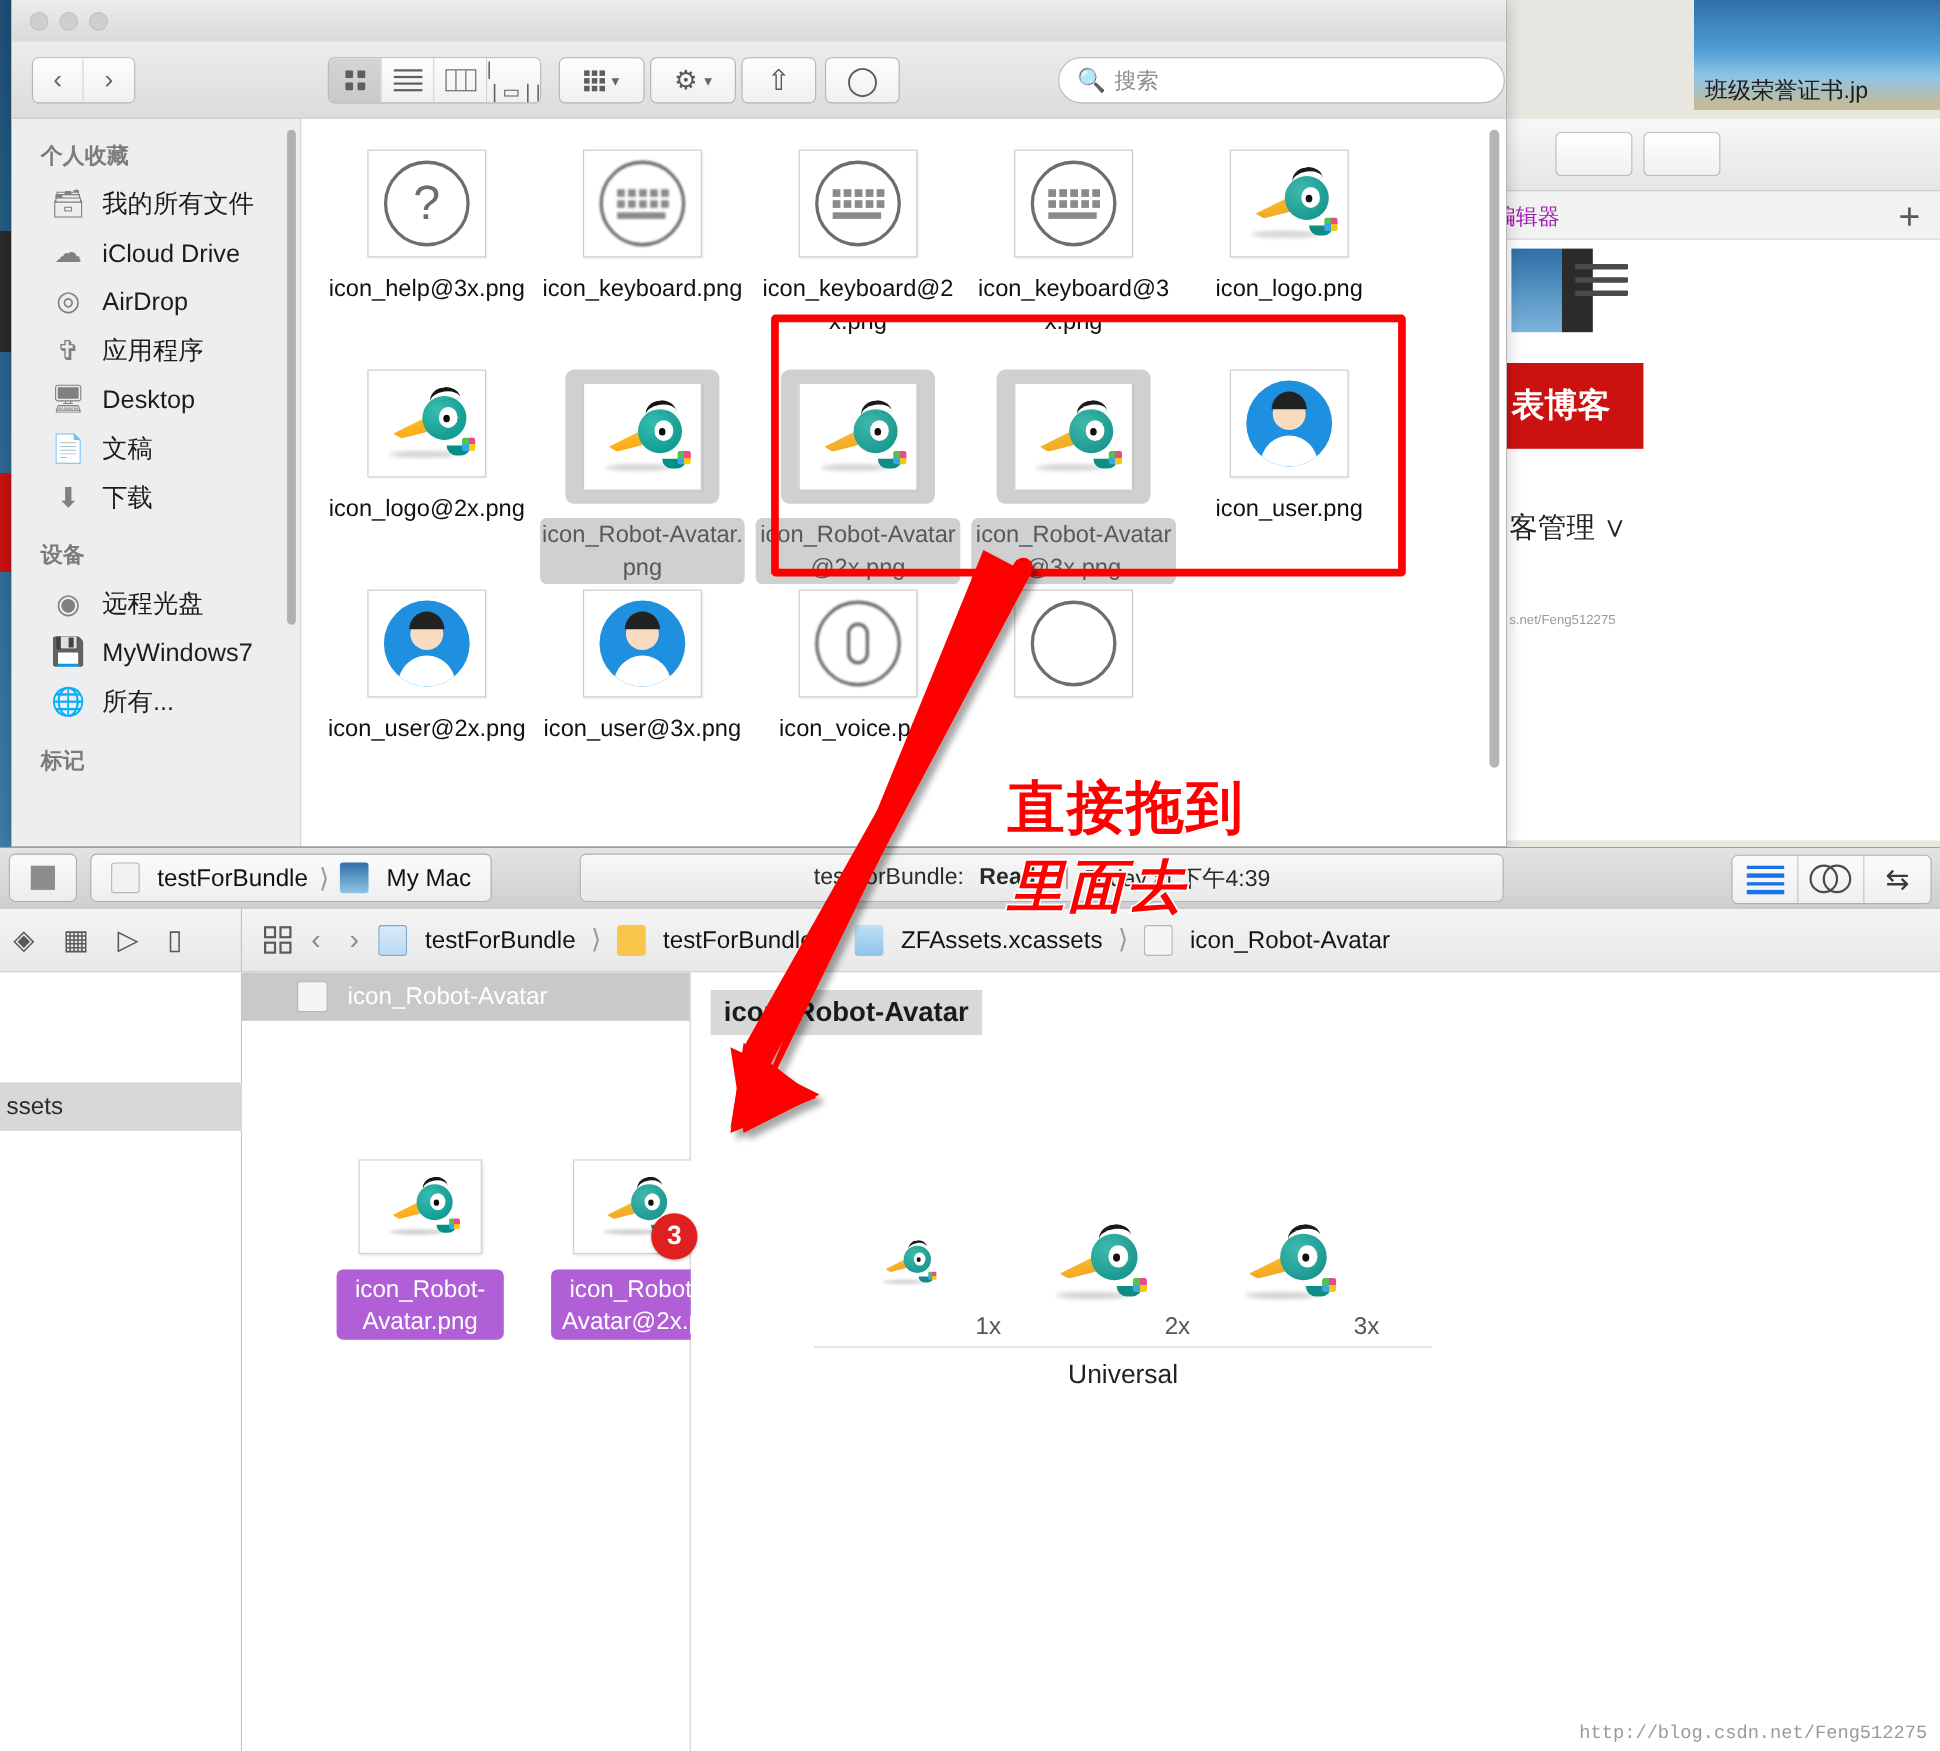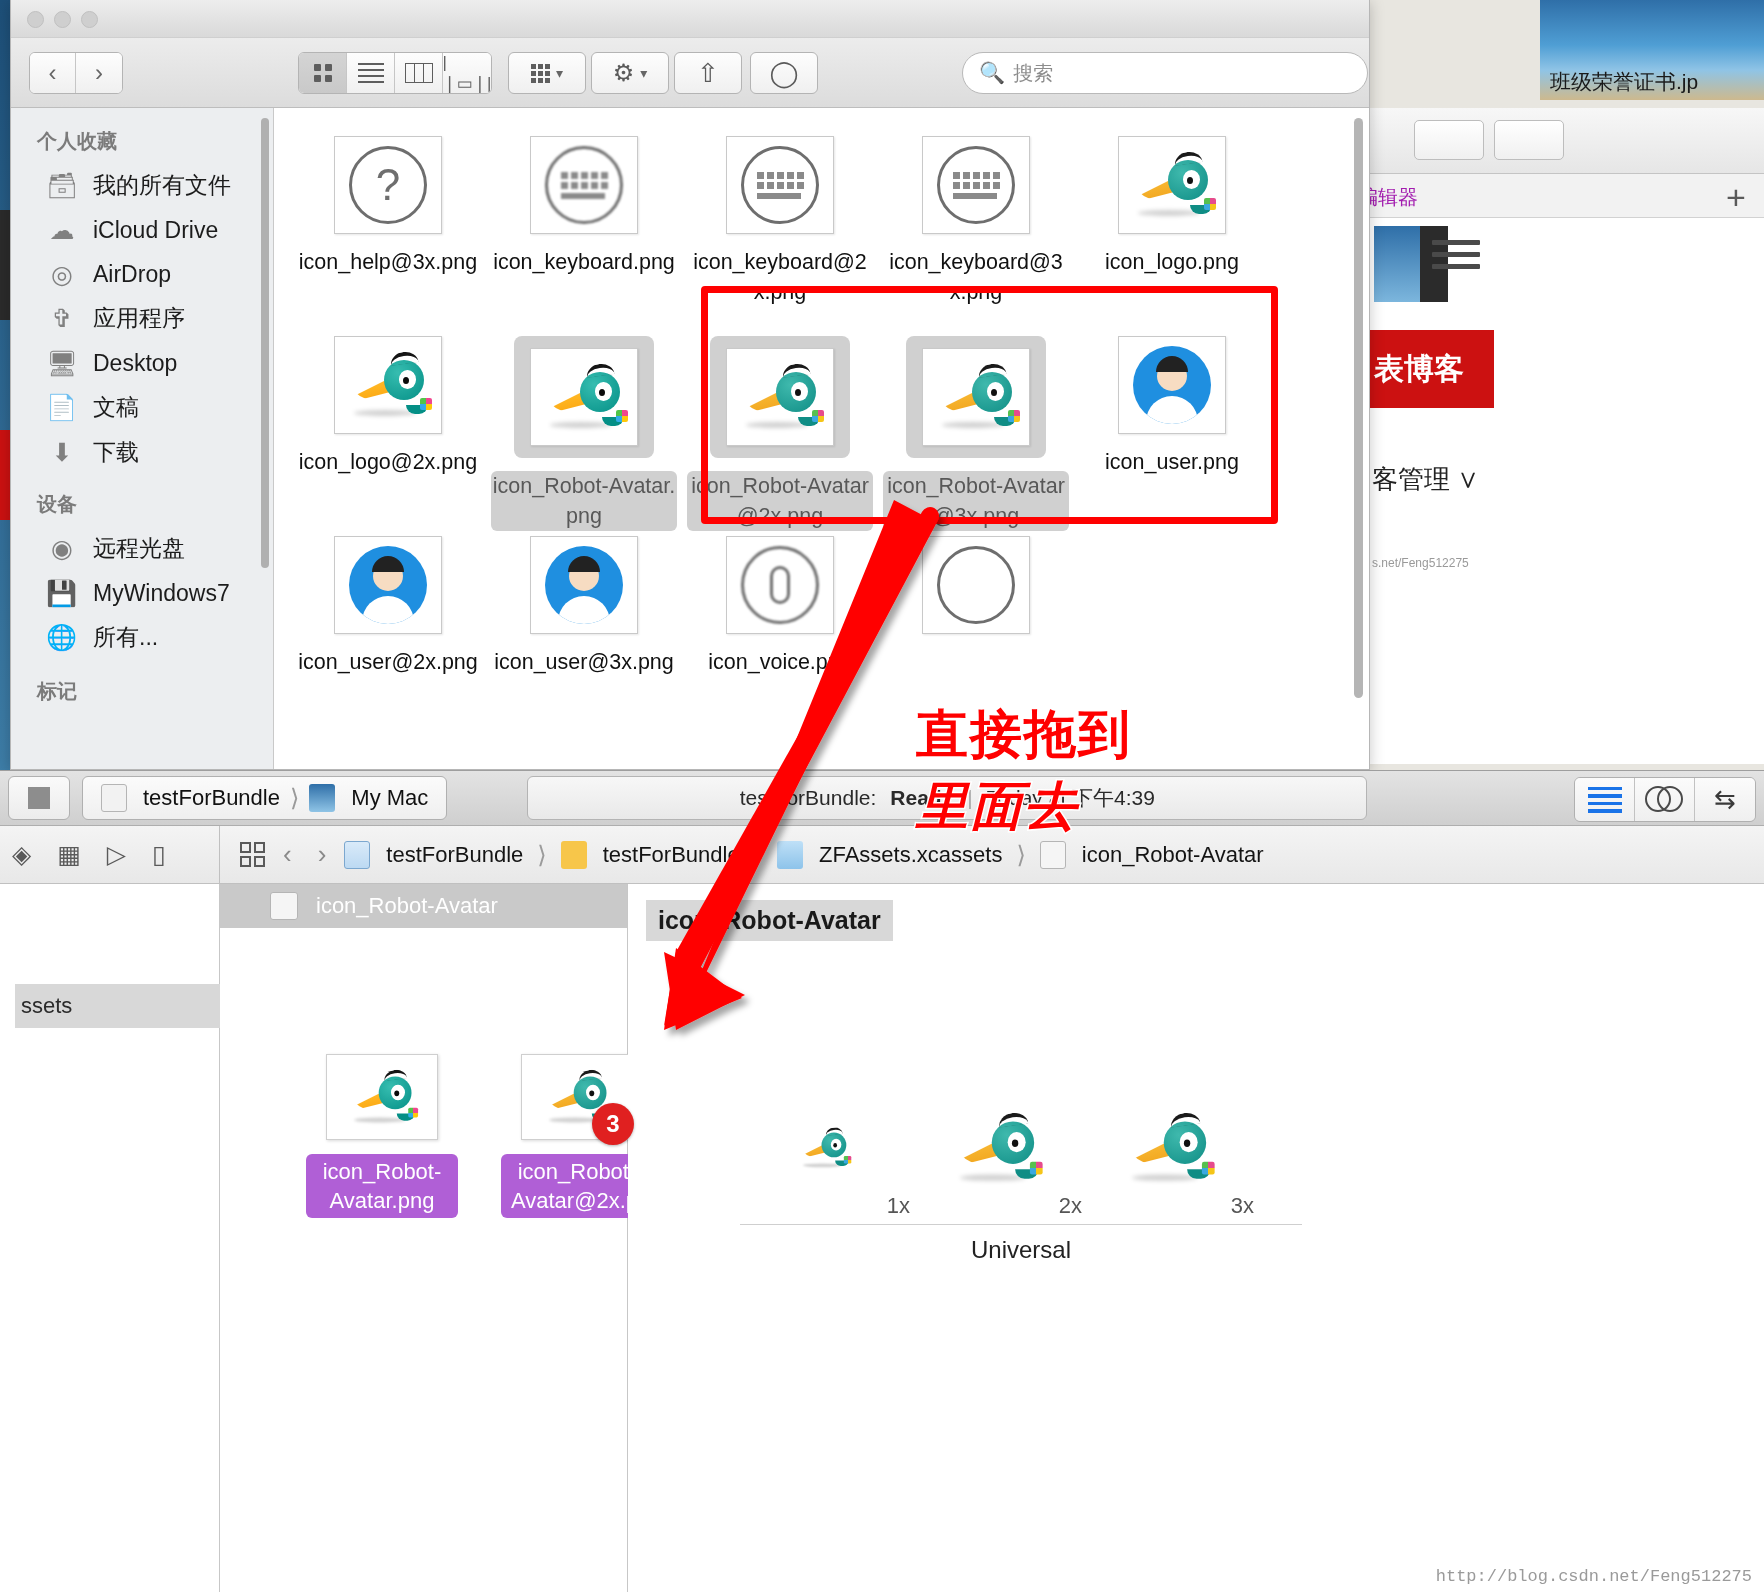--- a/index.html
+++ b/index.html
@@ -235,21 +235,21 @@
   .ci { width:26px;height:28px; display:inline-block; vertical-align:-6px; margin-right:6px;}
   .ci.file { background:linear-gradient(#d9eaf9,#bcd9f2); border:1px solid #7ba7cf; border-radius:3px;}
   .ci.folder { background:#f7c64a; border-radius:3px;}
   .ci.xcassets{ background:linear-gradient(#bfe0f7,#8dc3ea); border-radius:3px;}
   .ci.imgset { background:#f5f5f5; border:1px solid #b5b5b5; border-radius:3px;}
   .grid4 { display:grid; grid-template-columns:repeat(2,11px); grid-gap:3px;}
   .grid4 i{ width:11px;height:11px;border:2px solid #5a5a5a; display:block;}
 
   .xc-main { display:flex; height:709px; }
   .xc-left-gutter{ width:220px; background:#fff; border-right:1px solid #c7c7c7; position:relative;}
-  .xc-gutter-sel { position:absolute; left:0; top:100px; width:220px; height:44px; background:#d8d8d8;margin-left:15px;}
+  .xc-gutter-sel { position:absolute; left:0; top:100px; width:220px; height:44px; background:#d8d8d8;}
   .xc-gutter-sel span{ font-size:22px;color:#2b2b2b; line-height:44px; padding-left:6px;}
   .xc-outline { width:408px; background:#fff; border-right:1px solid #c7c7c7; position:relative;}
   .xc-outline-row {
     height:44px; background:#c9c9c9; display:flex; align-items:center; gap:12px;
     padding-left:50px; font-size:22px; color:#ffffff;
   }
   .xc-outline-row .ci{ width:28px;height:28px;}
   .xc-canvas { flex:1; background:#fff; position:relative; }
   .set-title {
     position:absolute; left:18px; top:16px; background:#d8d8d8; color:#1a1a1a;

